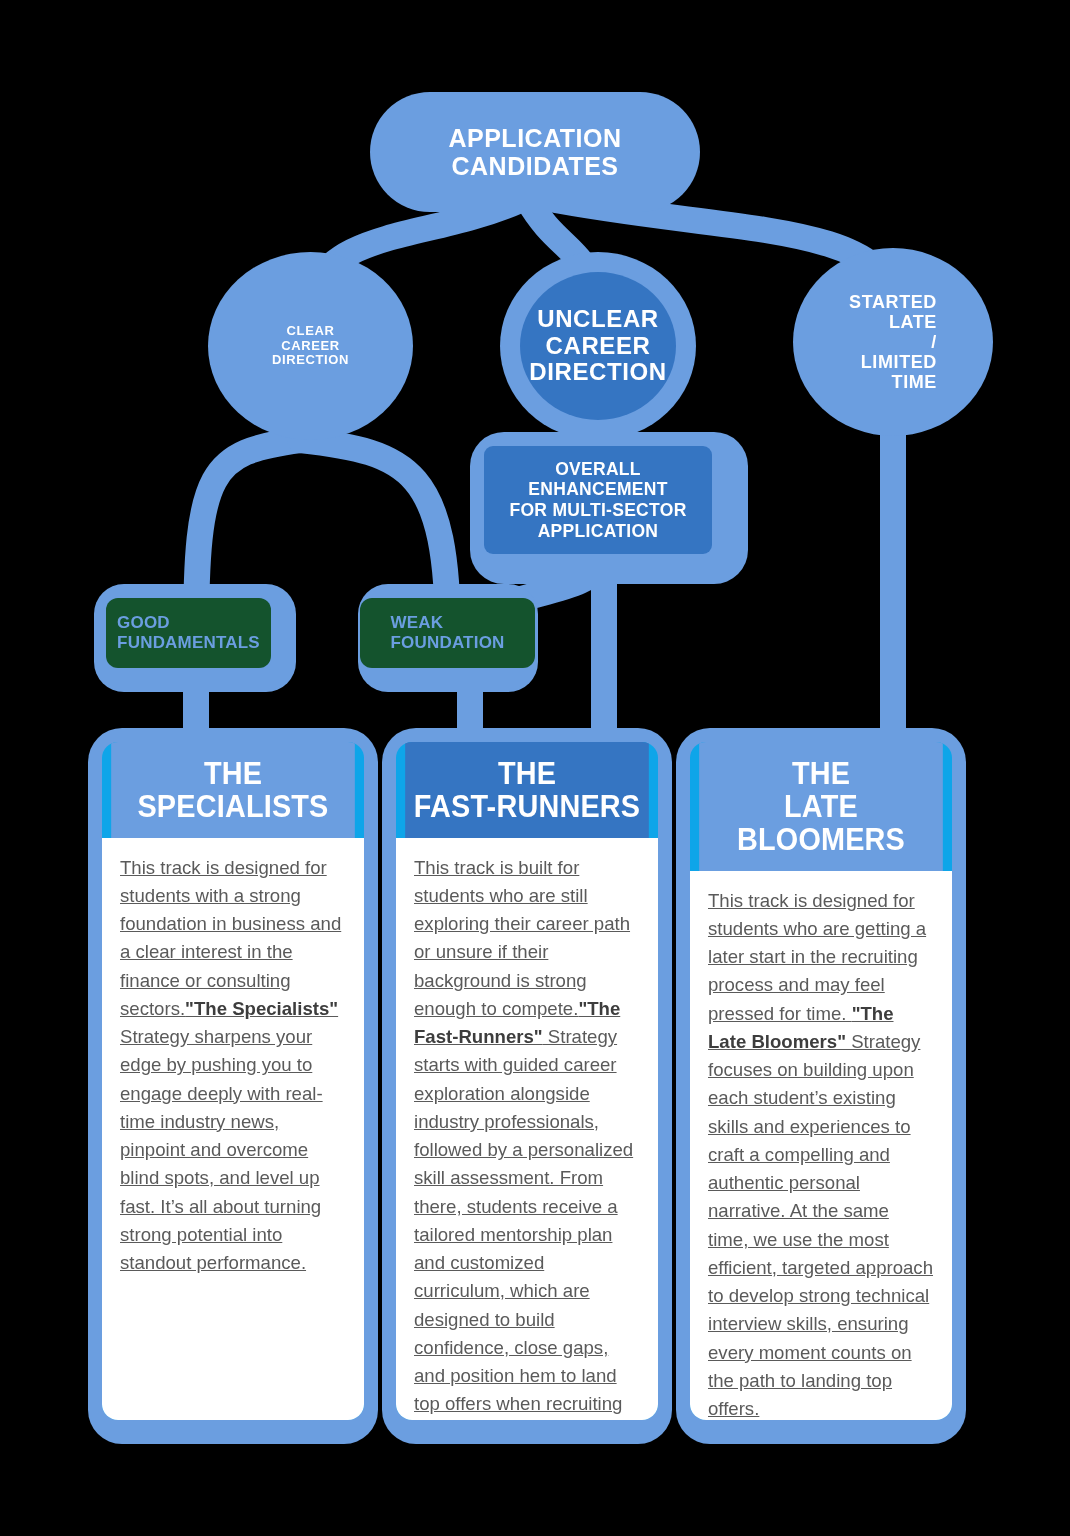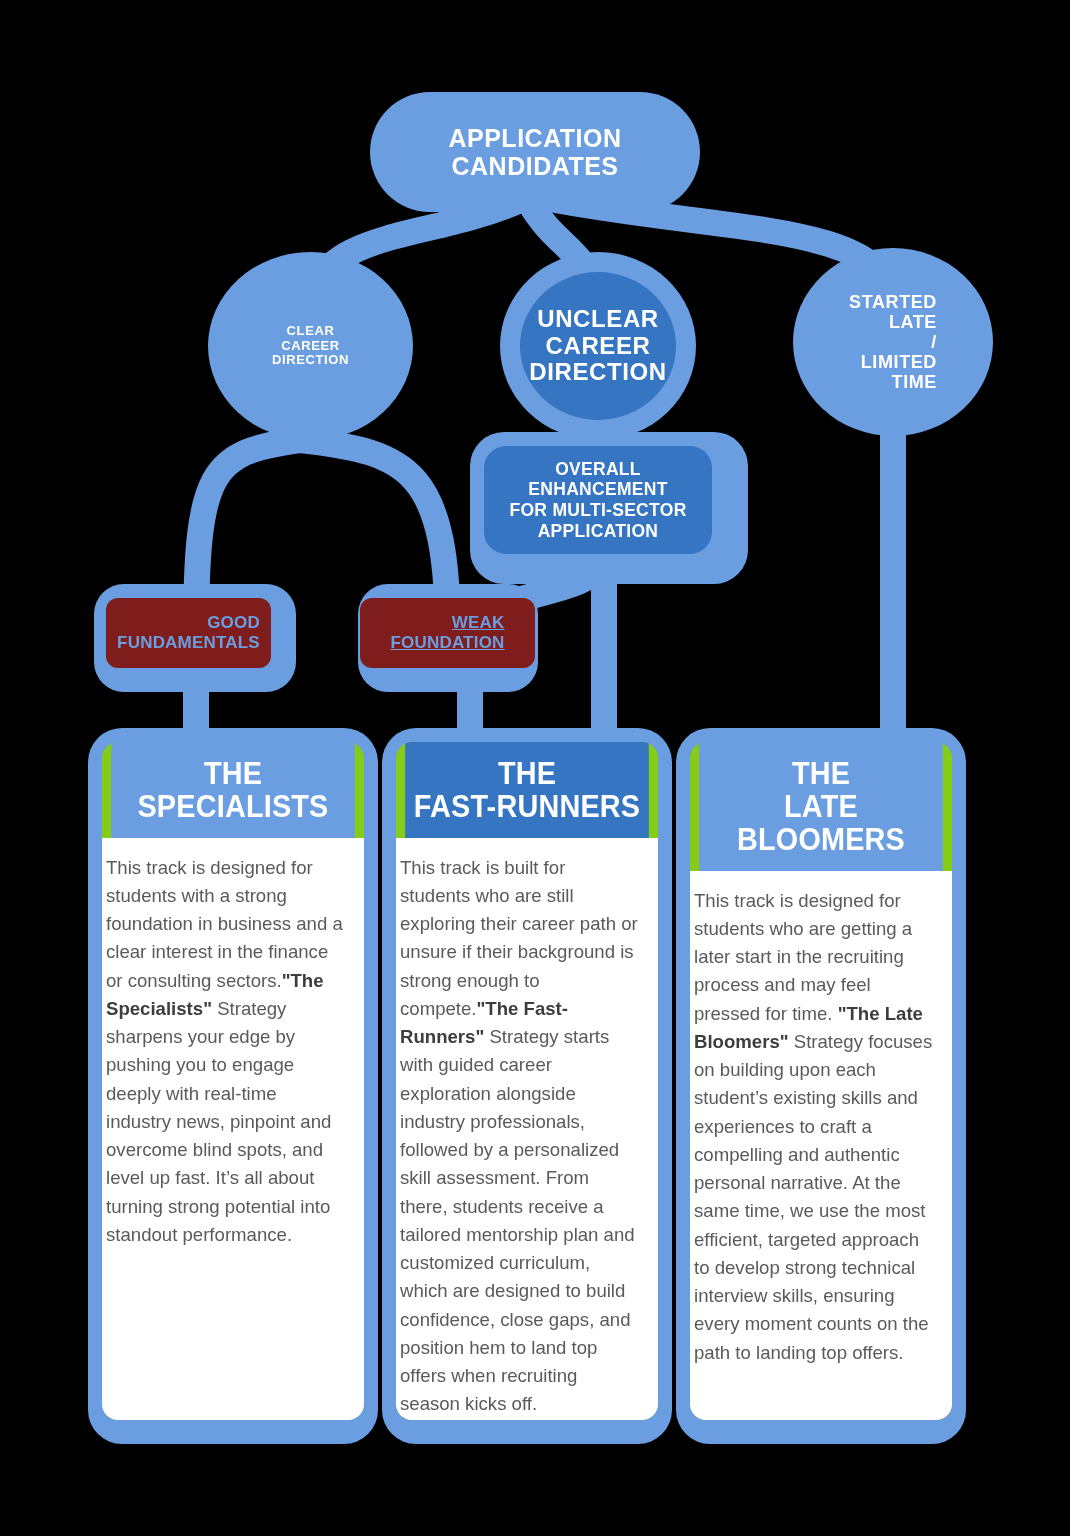--- a/index.html
+++ b/index.html
@@ -24,56 +24,56 @@
   #unclear-backing{left:500px;top:252px;width:196px;height:188px;border-radius:50%;
                    background:#6b9ee0;}
   #unclear-node{left:520px;top:272px;width:156px;height:148px;border-radius:50%;
                 background:#3575c2;font-size:24px;letter-spacing:.6px;z-index:3;}
   #late-node{left:793px;top:248px;width:200px;height:188px;border-radius:50%;
              background:#6b9ee0;font-size:18px;letter-spacing:.6px;text-align:right;}
 
   
   #oe-backing{left:470px;top:432px;width:278px;height:152px;border-radius:34px;
               background:#6b9ee0;}
-  #oe-node{left:484px;top:446px;width:228px;height:108px;border-radius:22px;
+  #oe-node{left:484px;top:446px;width:228px;height:108px;border-radius:9px;
            background:#3575c2;font-size:17.5px;letter-spacing:.3px;z-index:3;
            line-height:1.18;}
 
   
   .sub-backing{position:absolute;background:#6b9ee0;border-radius:30px;}
   #gf-backing{left:94px;top:584px;width:202px;height:108px;}
   #wf-backing{left:358px;top:584px;width:180px;height:108px;}
-  .sub-card{position:absolute;background:#7f1d1d;border-radius:12px;display:flex;
-            align-items:center;justify-content:center;text-align:right;
+  .sub-card{position:absolute;background:#14532d;border-radius:12px;display:flex;
+            align-items:center;justify-content:center;text-align:left;
             color:#6b9ee0;font-weight:bold;font-size:17px;line-height:1.18;
             letter-spacing:.2px;z-index:3;}
   #gf-card{left:106px;top:598px;width:165px;height:70px;}
-  #wf-card{left:360px;top:598px;width:175px;height:70px;text-decoration:underline;}
+  #wf-card{left:360px;top:598px;width:175px;height:70px;}
 
   
   .track-backing{position:absolute;background:#6b9ee0;border-radius:34px;}
   #tb1{left:88px;top:728px;width:290px;height:716px;}
   #tb2{left:382px;top:728px;width:290px;height:716px;}
   #tb3{left:676px;top:728px;width:290px;height:716px;}
 
   .track{position:absolute;border-radius:16px;overflow:hidden;z-index:3;
-         display:flex;flex-direction:column;background:#84cc16;}
+         display:flex;flex-direction:column;background:#0ea5e9;}
   #trk1{left:102px;top:742px;width:262px;height:678px;}
   #trk2{left:396px;top:742px;width:262px;height:678px;}
   #trk3{left:690px;top:742px;width:262px;height:678px;}
 
   .track-head{color:#fff;text-align:center;font-weight:bold;font-size:31px;
               line-height:1.06;letter-spacing:.2px;padding:16px 6px 14px;
               font-family:"Liberation Sans Narrow","Liberation Sans",sans-serif;
               transform:scaleX(.93);transform-origin:center;}
   .head-light{background:#6b9ee0;}
   .head-dark{background:#3575c2;}
 
   .track-body{background:#fff;color:#5a5a5a;font-size:18.6px;line-height:1.52;
-              padding:16px 18px 14px 4px;flex:1;}
+              padding:16px 18px 14px 18px;flex:1;text-decoration:underline;}
   .track-body b{color:#3d3d3d;font-weight:bold;}
 </style>
 </head>
 <body>
 
 <div id="stage">
 
   <svg id="connectors" viewBox="0 0 1070 1536" xmlns="http://www.w3.org/2000/svg">
     <g fill="none" stroke="#6b9ee0" stroke-width="26" stroke-linecap="round">
 

